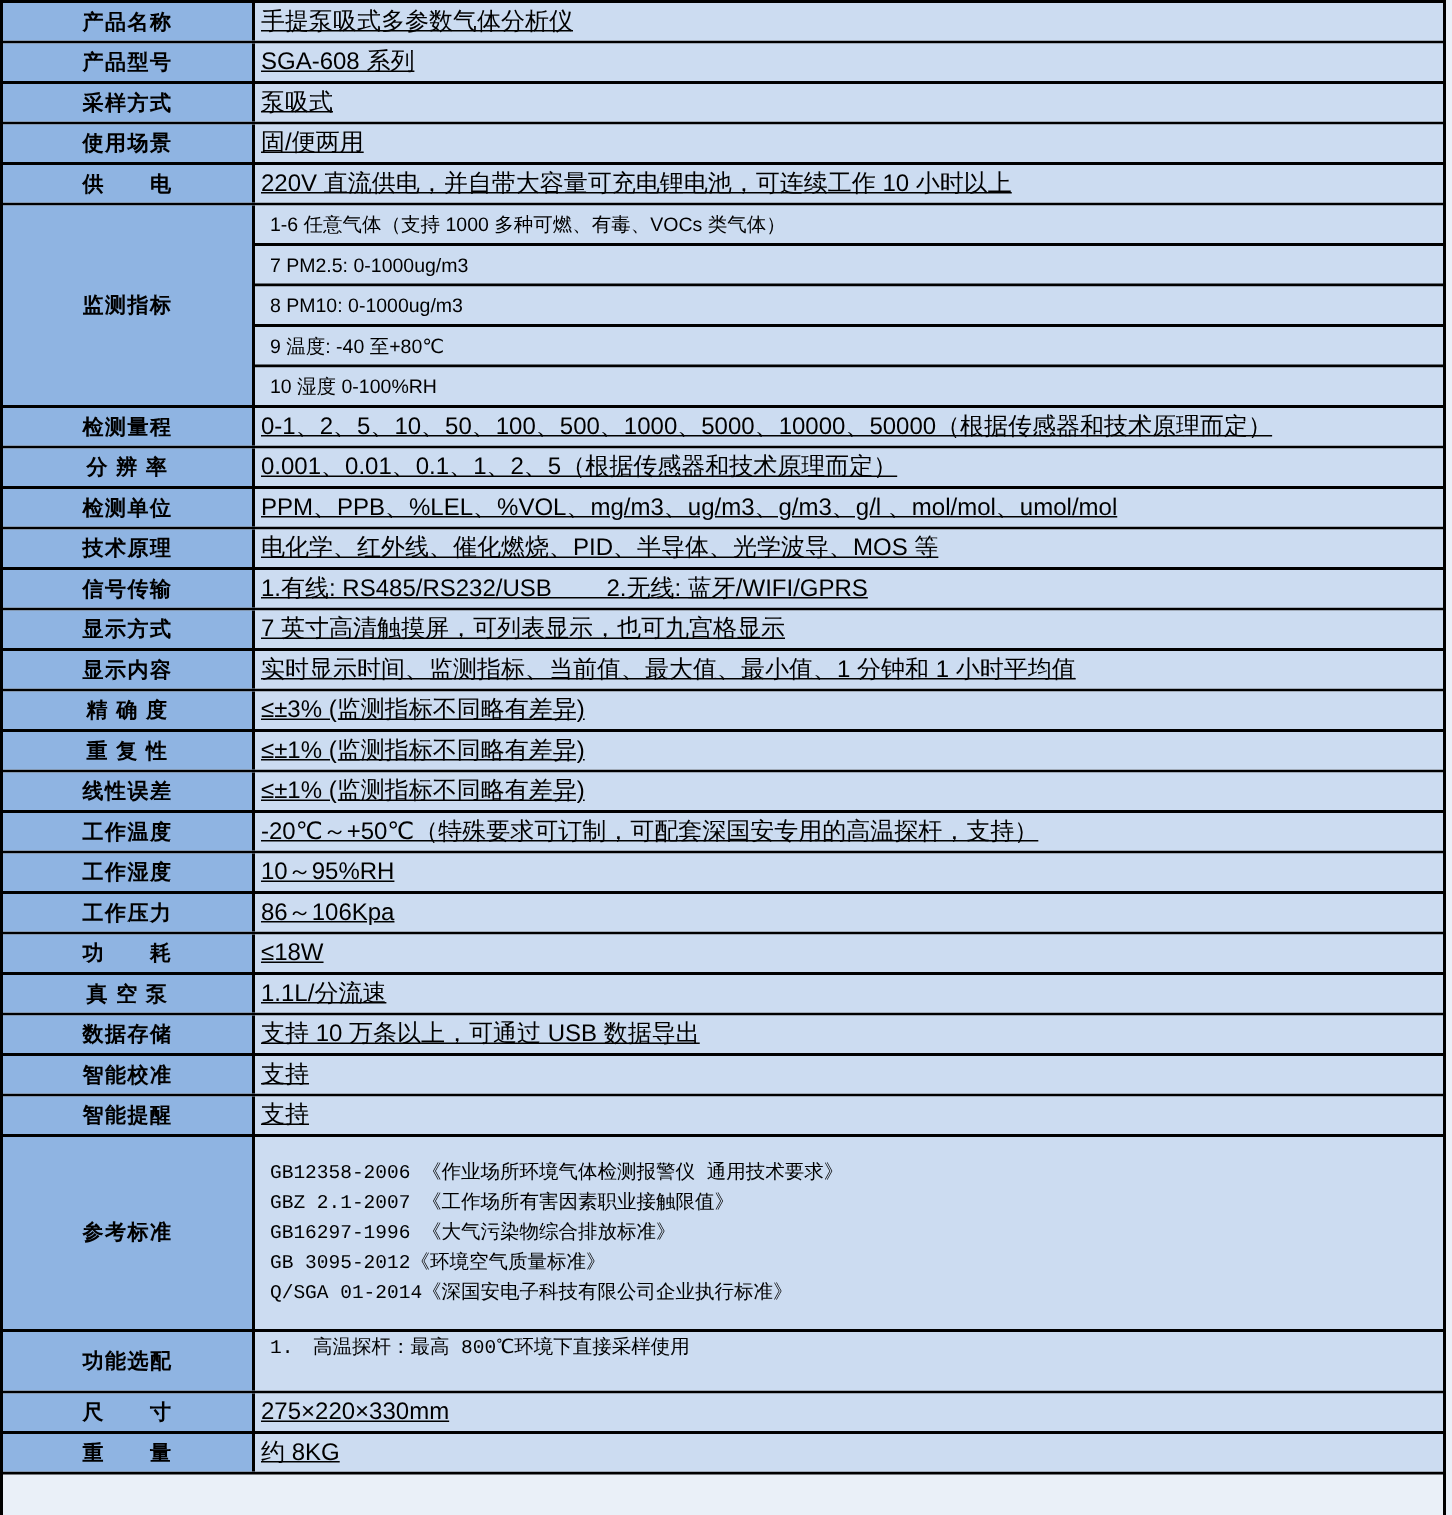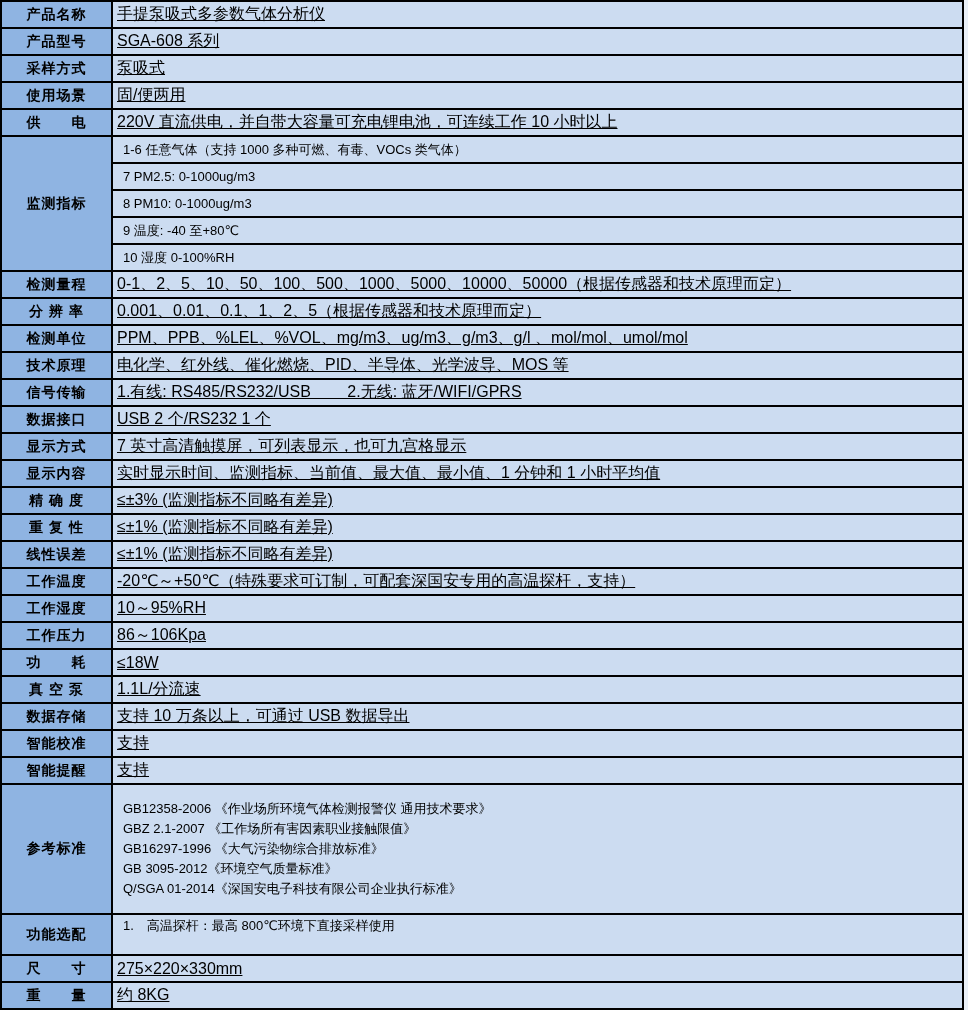--- a/index.html
+++ b/index.html
@@ -23,21 +23,21 @@
     display:flex;
     height:27px;
     border-bottom:2px solid #000;
     flex:none;
   }
   .row.h-group{height:135px;}
   .row.h-refs{height:130px;}
   .row.h-opts{height:41px;}
   .cell-label{
     box-sizing:border-box;
-    width:111px;flex:none;
+    width:168px;flex:none;
     background:var(--label-bg);
     border-right:2px solid #000;
     display:flex;align-items:center;justify-content:center;
     font-weight:bold;font-size:14px;
     letter-spacing:1px;
     white-space:pre;
   }
   .cell-value{
     box-sizing:border-box;
     flex:1;min-width:0;
@@ -59,21 +59,21 @@
     border-bottom:2px solid #000;
   }
   .stack .sub:last-child{border-bottom:none;}
   .cell-lines{
     box-sizing:border-box;
     flex:1;min-width:0;
     background:var(--value-bg);
     display:flex;flex-direction:column;justify-content:center;
     padding:2px 10px;font-size:13px;
   }
-  .cell-lines .line{white-space:pre;line-height:20px;}
+  .cell-lines .line{white-space:pre;line-height:20px;font-family:Liberation Mono, monospace;}
   .cell-lines.opts .line{line-height:19px;margin-top:48px;}
 </style>
 </head>
 <body>
 
 <div class="spec-table">
 
   <div class="row">
     <div class="cell-label">产品名称</div>
     <div class="cell-value">手提泵吸式多参数气体分析仪</div>
@@ -120,24 +120,20 @@
   </div>
   <div class="row">
     <div class="cell-label">技术原理</div>
     <div class="cell-value">电化学、红外线、催化燃烧、PID、半导体、光学波导、MOS 等</div>
   </div>
   <div class="row">
     <div class="cell-label">信号传输</div>
     <div class="cell-value">1.有线: RS485/RS232/USB　　 2.无线: 蓝牙/WIFI/GPRS</div>
   </div>
   <div class="row">
-    <div class="cell-label">数据接口</div>
-    <div class="cell-value">USB 2 个/RS232 1 个</div>
-  </div>
-  <div class="row">
     <div class="cell-label">显示方式</div>
     <div class="cell-value">7 英寸高清触摸屏，可列表显示，也可九宫格显示</div>
   </div>
   <div class="row">
     <div class="cell-label">显示内容</div>
     <div class="cell-value">实时显示时间、监测指标、当前值、最大值、最小值、1 分钟和 1 小时平均值</div>
   </div>
   <div class="row">
     <div class="cell-label">精 确 度</div>
     <div class="cell-value">≤±3% (监测指标不同略有差异)</div>

